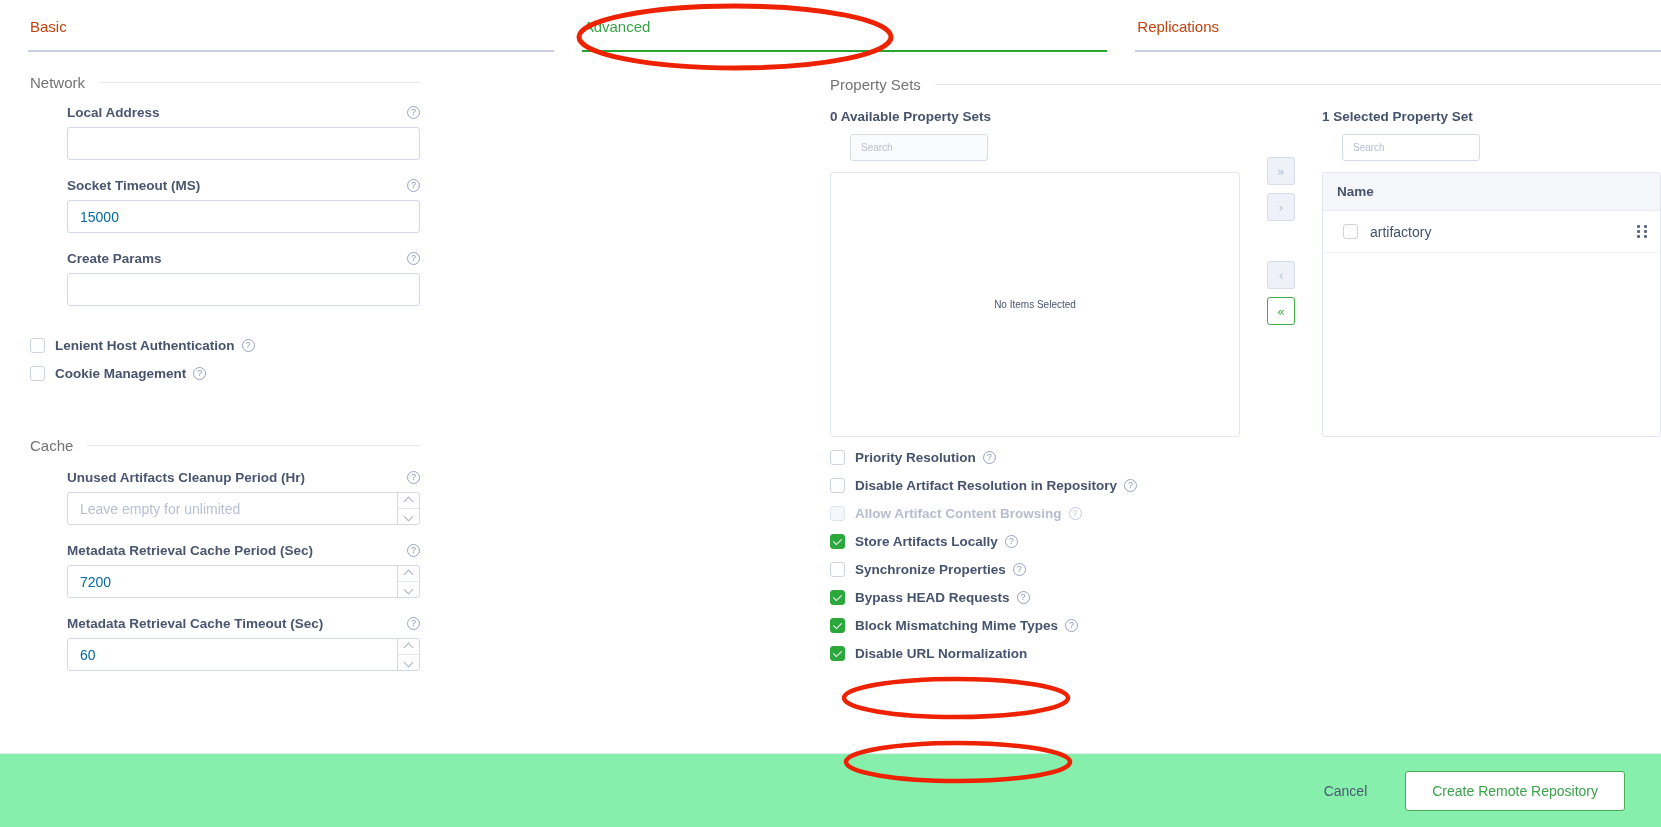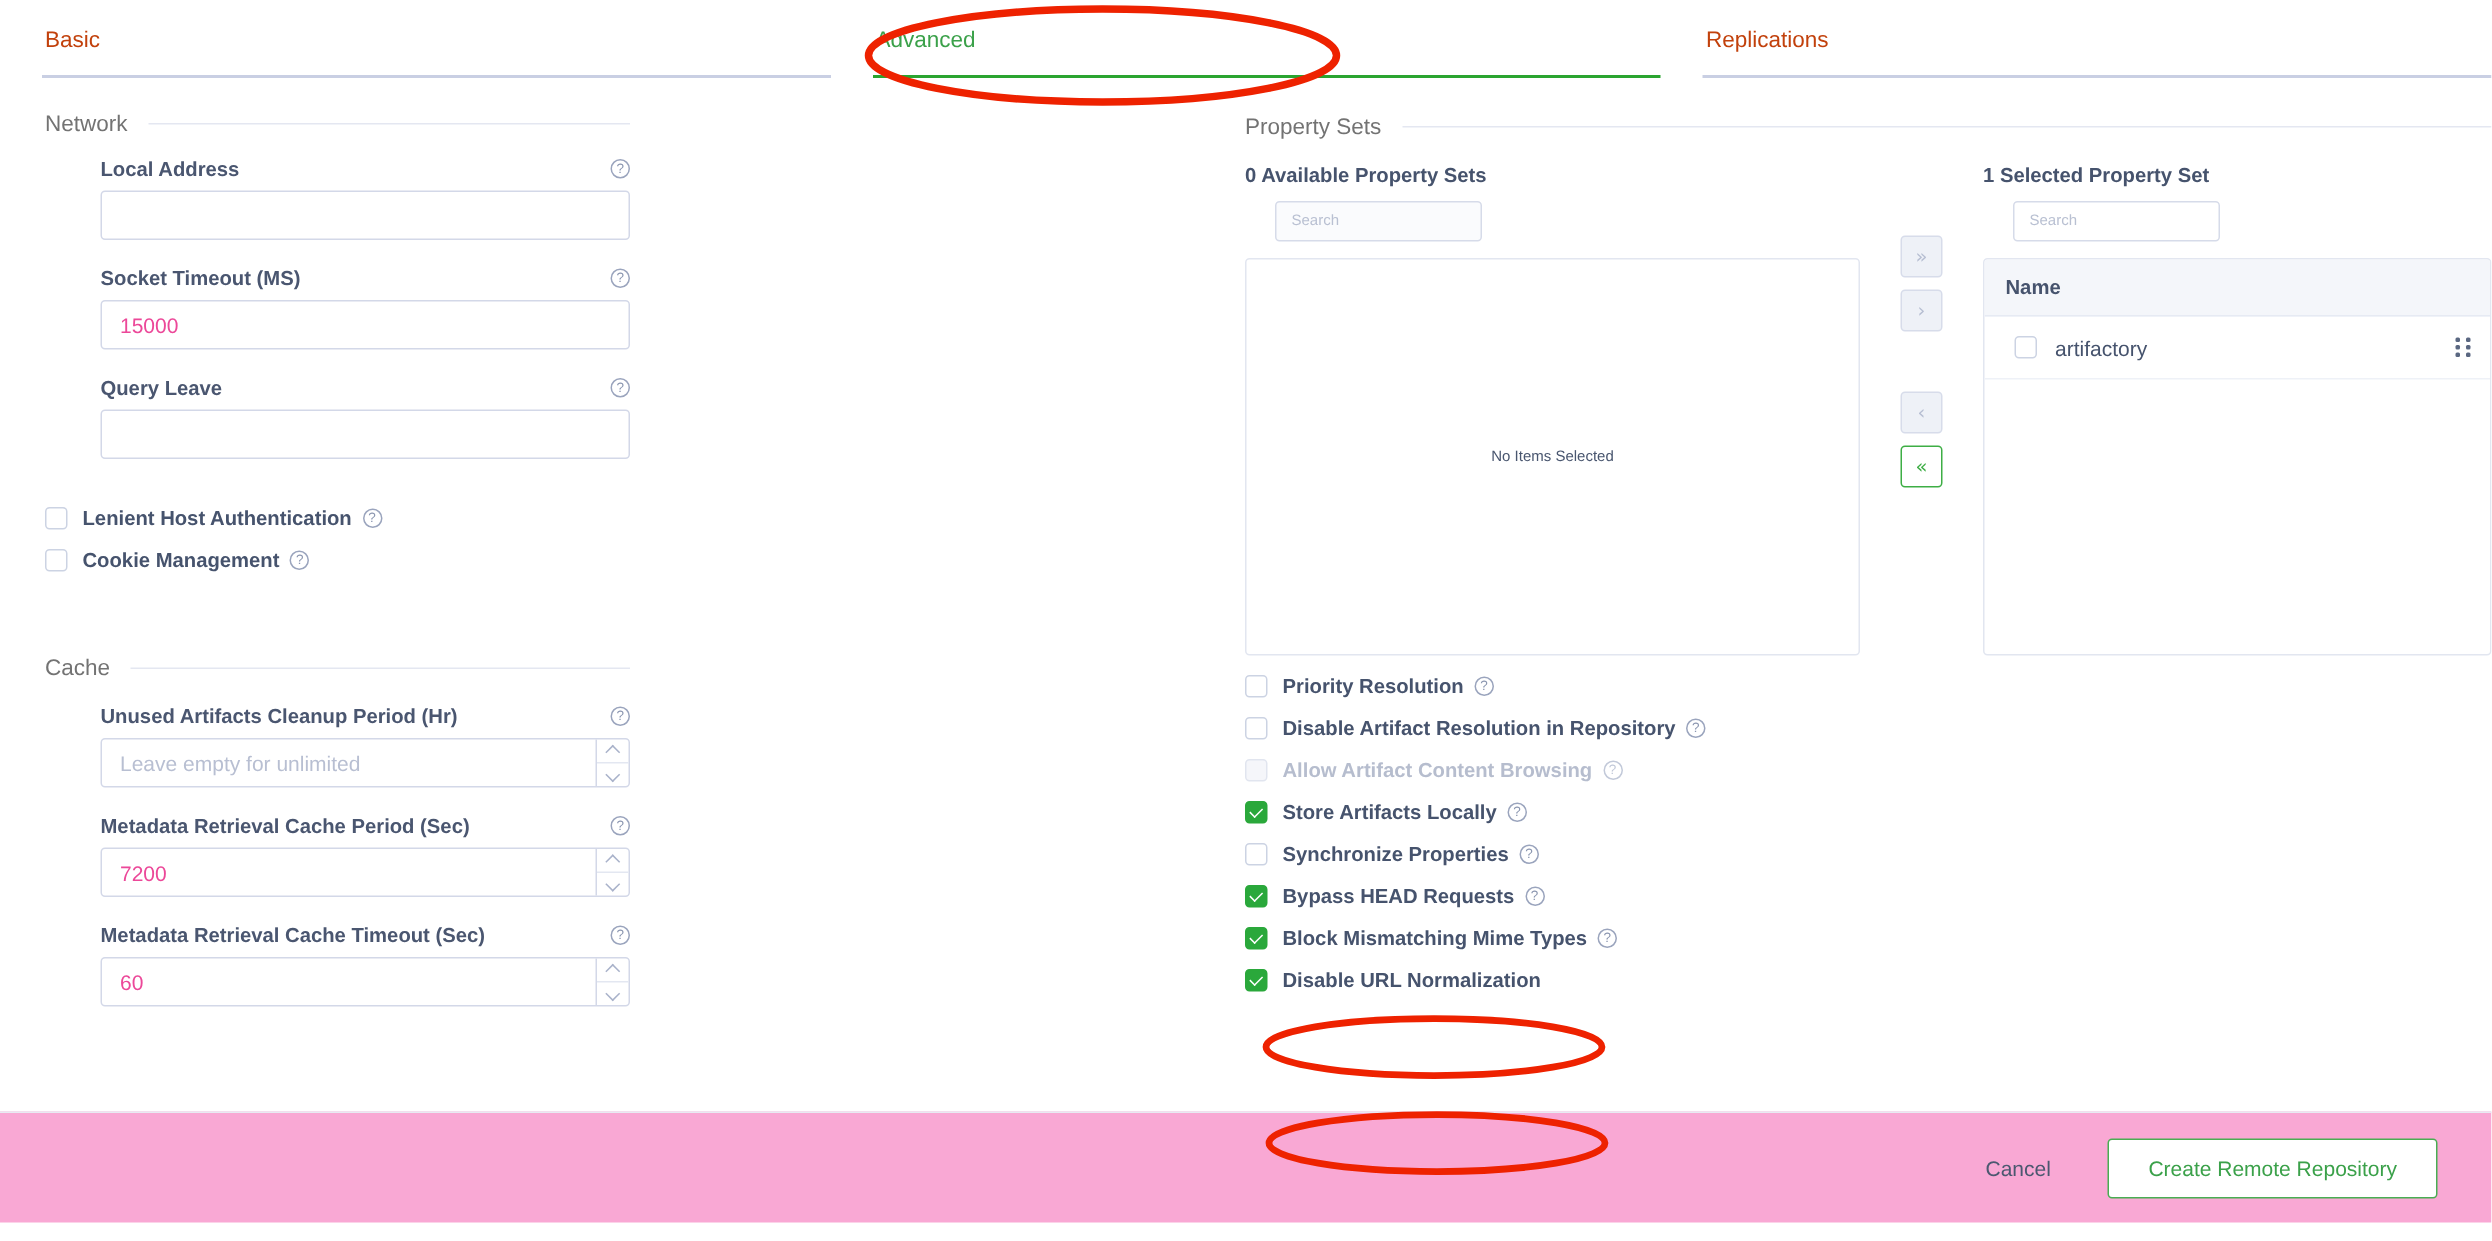--- a/index.html
+++ b/index.html
@@ -67,21 +67,21 @@
     border: 1px solid #d3d8e8;
     border-radius: 3px;
     display: flex; align-items: stretch;
     background: #fff;
   }
   .input-box .txt {
     flex: 1;
     display: flex; align-items: center;
     padding-left: 12px;
     font-size: 14px;
-    color: #ec4899;
+    color: #0369a1;
   }
   .input-box .txt.ph { color: #b8bfd2; }
   .stepper {
     width: 22px;
     border-left: 1px solid #d3d8e8;
     display: flex; flex-direction: column;
   }
   .stepper .sbtn {
     flex: 1;
     display: flex; align-items: center; justify-content: center;
@@ -220,26 +220,26 @@
   }
   .arrow-btn.gap { margin-top: 32px; }
   .arrow-btn.active {
     border-color: #3eae45;
     background: #fff;
     color: #3eae45;
   }
 
   
   .footer {
-    position: absolute; left: 0; right: 0; bottom: 12px;
+    position: absolute; left: 0; right: 0; bottom: 0;
     height: 74px;
     border-top: 1px solid #e8ebf3;
     display: flex; align-items: center; justify-content: flex-end;
     padding-right: 36px;
-    background: #f9a8d4;
+    background: #86efac;
   }
   .btn-cancel {
     font-size: 14px; color: #4c5870;
     padding: 8px 22px;
     cursor: pointer;
     margin-right: 16px;
   }
   .btn-primary {
     font-size: 14px; color: #3ba14a;
     border: 1px solid #49ad52;
@@ -298,21 +298,21 @@
           <span class="spacer"></span>
           <span class="help">?</span>
         </div>
         <div class="input-box">
           <span class="txt">15000</span>
         </div>
       </div>
 
       <div class="field" style="margin-top:18px;">
         <div class="field-label-row">
-          <span class="lbl">Query Leave</span>
+          <span class="lbl">Create Params</span>
           <span class="spacer"></span>
           <span class="help">?</span>
         </div>
         <div class="input-box">
           <span class="txt"></span>
         </div>
       </div>
 
       <div style="margin-top:32px;">
         <div class="cb-row">

